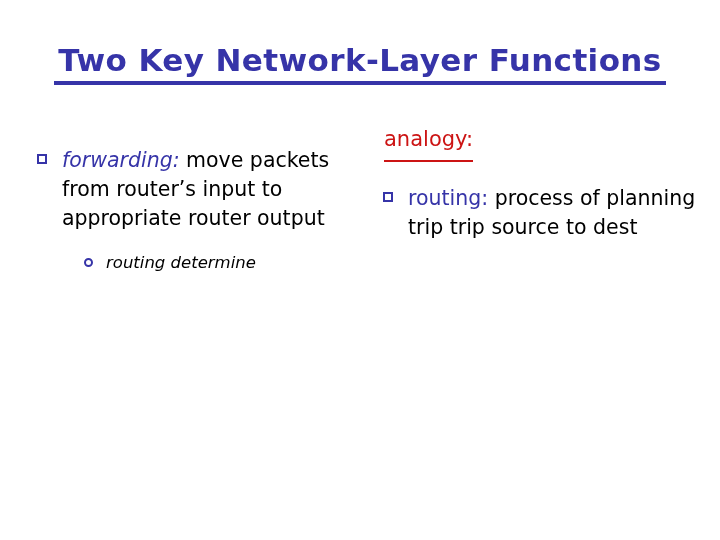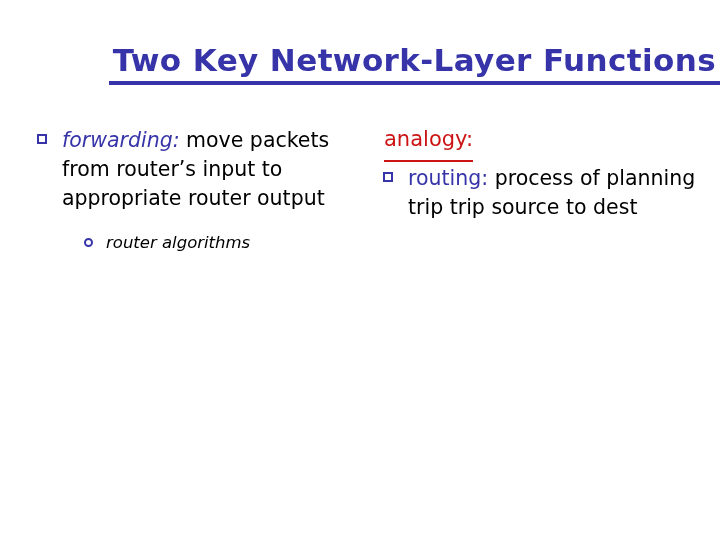--- a/index.html
+++ b/index.html
@@ -17,21 +17,21 @@
     background: #ffffff;
     overflow: hidden;
   }
 
   
   #title-block {
     position: absolute;
     left: 0;
     top: 42px;
     width: 720px;
-    text-align: right;
+    text-align: center;
   }
   #slide-title {
     display: inline-block;
     font-family: "DejaVu Sans", sans-serif;
     font-size: 31px;
     line-height: 36px;
     font-weight: 600;
     letter-spacing: 0.4px;
     color: #3634a8;
     border-bottom: 4px solid #3634a8;
@@ -69,20 +69,21 @@
 
   
   .bullet {
     position: relative;
     padding-left: 28px;
     margin-bottom: 18px;
     font-family: "DejaVu Sans", sans-serif;
     font-size: 20.5px;
     line-height: 29px;
     color: #000000;
+    margin-top: 20px;
   }
   .bullet .marker-square {
     position: absolute;
     left: 3px;
     top: 8px;
     width: 10px;
     height: 10px;
     border: 2px solid #3634a8;
     box-sizing: border-box;
     background: transparent;
@@ -136,21 +137,21 @@
     <div id="left-column" class="column">
 
       <div class="bullet italic-term">
         <span class="marker-square"></span>
         <span class="term">forwarding:</span><span class="body"> move packets from router’s input to appropriate router output</span>
       </div>
 
 
       <div class="sub-bullet">
         <span class="marker-circle"></span>
-        <span>router algorithms</span>
+        <span>routing determine</span>
       </div>
 
     </div>
 
     <div id="right-column" class="column">
 
       <div class="section-heading">analogy:</div>
 
       <div class="bullet">
         <span class="marker-square"></span>

